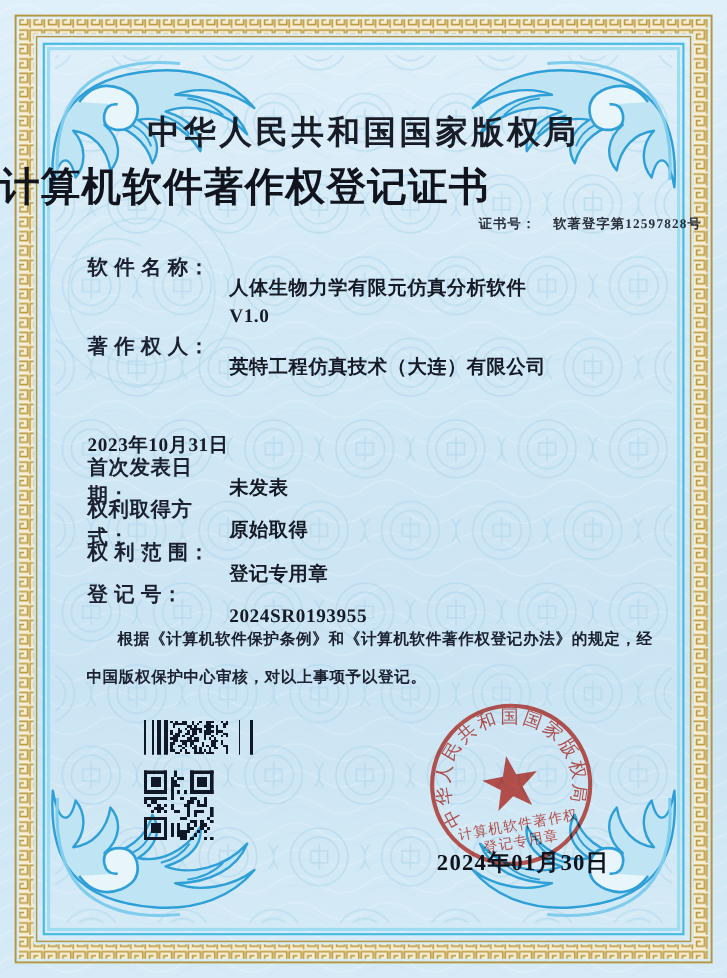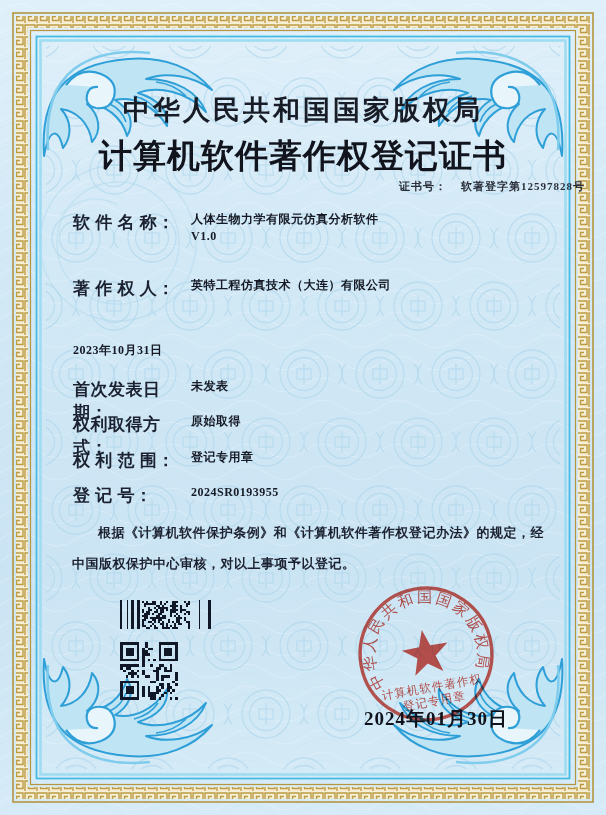--- a/index.html
+++ b/index.html
@@ -9,30 +9,30 @@
     font-family:"Liberation Serif","DejaVu Serif",serif;
     padding-left:25px;
   }
   .layer{position:absolute;left:0;top:0;width:606px;height:815px;pointer-events:none;}
   .abs{position:absolute;}
   .authority{
     left:0;top:92px;width:606px;text-align:center;
     font-size:27px;font-weight:bold;letter-spacing:3px;color:#181c26;
   }
   .cert-title{
-    left:0;top:134px;width:606px;text-align:center;
+    left:0;top:134px;width:606px;text-align:left;
     font-size:33px;font-weight:bold;letter-spacing:1px;color:#11141d;
   }
   .certno{
     right:46px;top:179px;font-size:11px;color:#2a2f3a;font-weight:bold;letter-spacing:1px;
   }
   .certno .lbl{margin-right:14px;}
   .frow{position:absolute;left:73px;display:flex;align-items:flex-start;}
   .flabel{width:118px;flex:0 0 118px;font-size:17px;font-weight:bold;color:#1b2130;letter-spacing:0.5px;}
-  .fvalue{font-size:12px;font-weight:bold;color:#151a26;letter-spacing:0.5px;line-height:1.45;}
+  .fvalue{font-size:16px;font-weight:bold;color:#151a26;letter-spacing:0.5px;line-height:1.45;margin-top:18px;}
   .statement{
     left:72px;top:518px;width:472px;font-size:13px;font-weight:bold;color:#1b2130;
     line-height:2.35;text-indent:2em;letter-spacing:0.5px;text-align:justify;
   }
   .issue-date{
     left:364px;top:706px;font-size:19px;font-weight:bold;color:#10131b;letter-spacing:1px;
   }
   .seal-box{left:350px;top:578px;width:152px;height:152px;opacity:0.92;mix-blend-mode:multiply;}
   .code{display:block;}
 </style>

